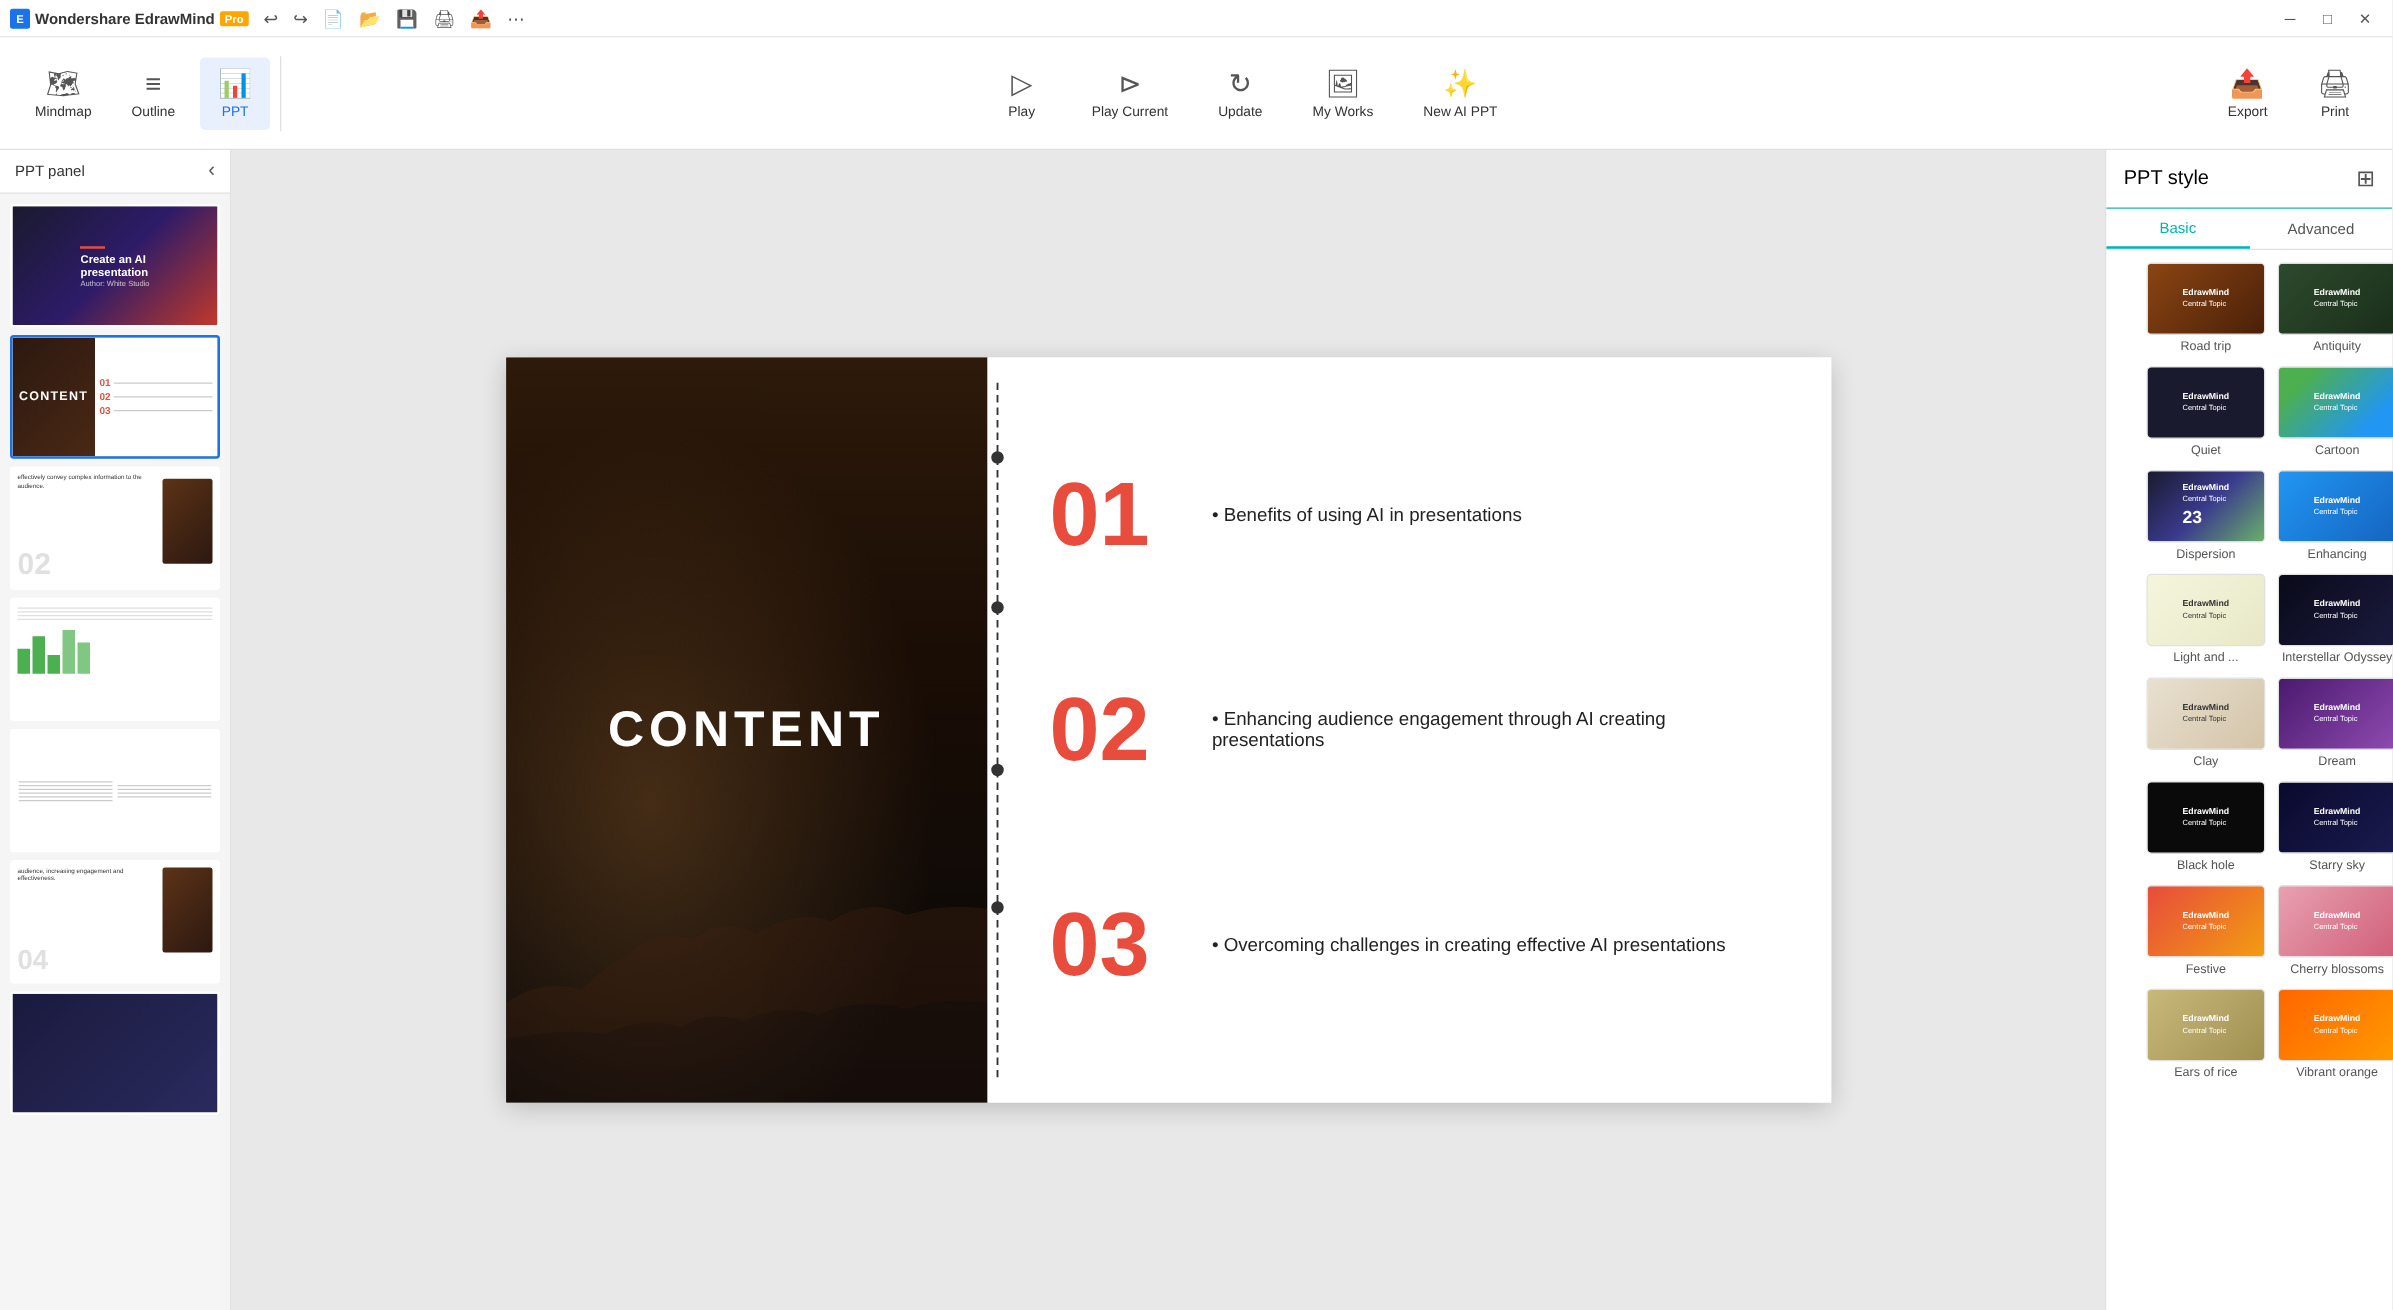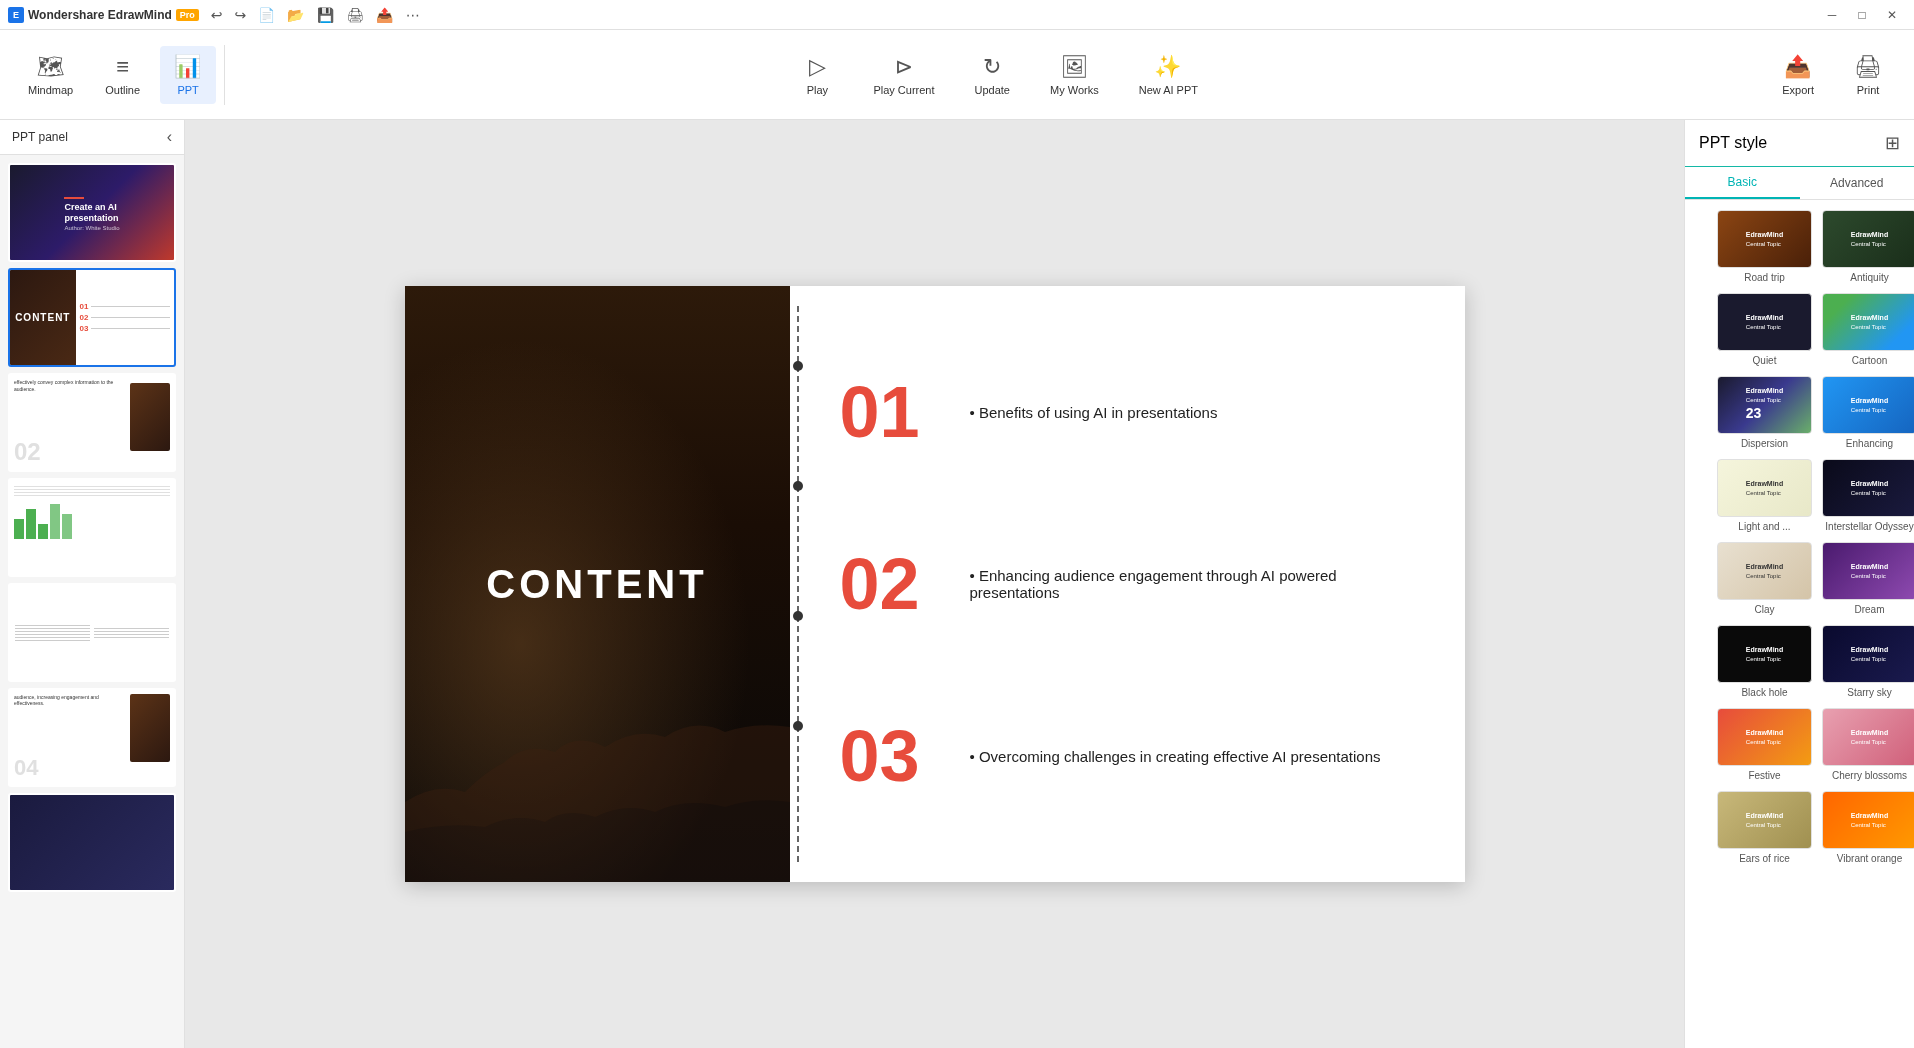--- a/index.html
+++ b/index.html
@@ -496,21 +496,21 @@
         <div class="slide-item">
           <div class="slide-number">01</div>
           <div class="slide-item-content">
             <div class="slide-bullet">Benefits of using AI in presentations</div>
           </div>
         </div>
 
         <div class="slide-item">
           <div class="slide-number">02</div>
           <div class="slide-item-content">
-            <div class="slide-bullet">Enhancing audience engagement through AI powered presentations</div>
+            <div class="slide-bullet">Enhancing audience engagement through AI creating presentations</div>
           </div>
         </div>
 
         <div class="slide-item">
           <div class="slide-number">03</div>
           <div class="slide-item-content">
             <div class="slide-bullet">Overcoming challenges in creating effective AI presentations</div>
           </div>
         </div>
       </div>

